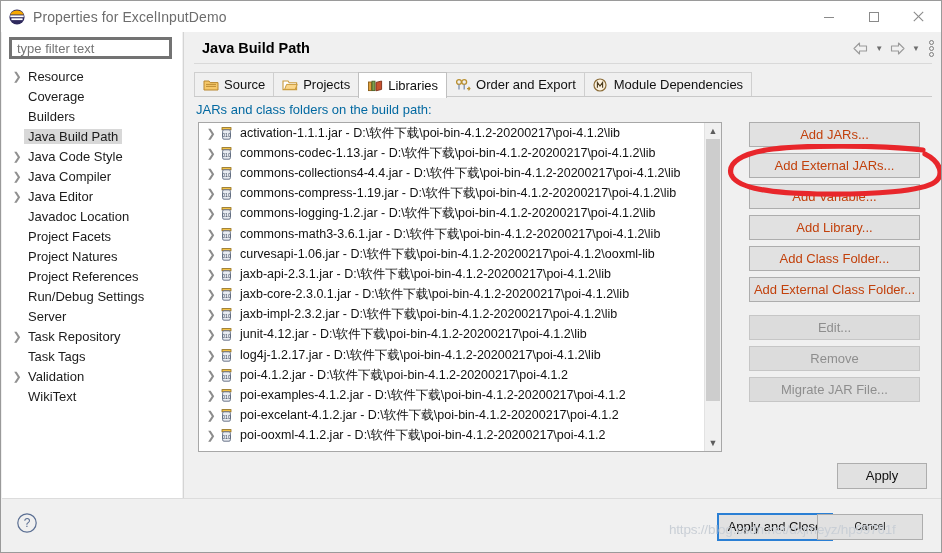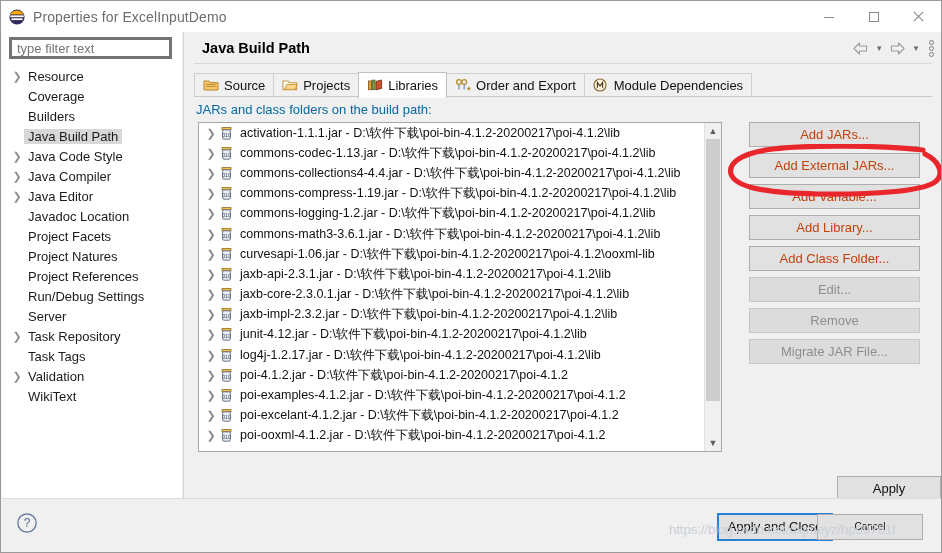--- a/index.html
+++ b/index.html
@@ -95,21 +95,21 @@
   #navbtns .caret { font-size: 8px; color: #6e6e6e; padding: 0 3px; }
   #navbtns .vdots { margin-left: 4px; display: flex; flex-direction: column; gap: 1px; }
   #navbtns .vdots i {
     display: block; width: 5px; height: 5px; border: 1px solid #7d7d7d;
     border-radius: 50%; box-sizing: border-box;
   }
 
   
   #tabbar {
     position: absolute; left: 10px; top: 40px; width: 738px; height: 25px;
-    display: flex; align-items: center;
+    display: flex; align-items: flex-start;
   }
   .tab {
     height: 24px; display: flex; align-items: center;
     padding: 0 8px 0 7px; font-size: 13px; color: #111;
     background: #f0f0f0; border: 1px solid #cfcfcf; border-bottom: none;
     margin-right: -1px; white-space: nowrap; box-sizing: border-box;
   }
   .tab.active {
     background: #ffffff; height: 26px; border-color: #c0c0c0;
     position: relative; z-index: 3;
@@ -167,30 +167,29 @@
     position: absolute; left: 565px; top: 90px; width: 178px;
   }
   .ebtn {
     width: 171px; height: 25px; margin-bottom: 6px;
     background: #e1e1e1; border: 1px solid #adadad;
     font-size: 13px; color: #c2410c; text-align: center; line-height: 23px;
     box-sizing: border-box;
     font-family: "Liberation Sans", sans-serif;
   }
   .ebtn.disabled { color: #8e8e8e; background: #dcdcdc; border-color: #c6c6c6; }
-  .ebtn.gap-top { margin-top: 6px; }
+  .ebtn.gap-top { margin-top: 13px; }
   .ebtn.gap-top2 { margin-top: 4px; }
 
   #apply-btn {
     position: absolute; left: 653px; top: 431px;
-    width: 104px; height: 26px;
+    width: 90px; height: 26px;
     background: #e1e1e1; border: 1px solid #adadad;
     font-size: 13px; color: #0f0f0f; text-align: center; line-height: 24px;
     box-sizing: border-box;
-    margin-top: 13px;
   }
 
   
   #footer {
     position: absolute; left: 1px; top: 497px; width: 939px; height: 54px;
     background: #f0f0f0; border-top: 1px solid #dcdcdc;
   }
   #help-icon {
     position: absolute; left: 14px; top: 13px;
     width: 22px; height: 22px;
@@ -596,20 +595,21 @@
         <div class="sb-arrow" style="position:absolute;bottom:0;left:0;right:0;">▼</div>
       </div>
     </div>
 
     <div id="btncol">
         <div class="ebtn">Add JARs...</div>
         <div class="ebtn">Add External JARs...</div>
         <div class="ebtn">Add Variable...</div>
         <div class="ebtn">Add Library...</div>
         <div class="ebtn">Add Class Folder...</div>
+        <div class="ebtn">Add External Class Folder...</div>
         <div class="ebtn disabled gap-top">Edit...</div>
         <div class="ebtn disabled">Remove</div>
         <div class="ebtn disabled gap-top2">Migrate JAR File...</div>
       </div>
 
     <div id="apply-btn">Apply</div>
   </div>
 
   <div id="footer">
     <span id="help-icon">

